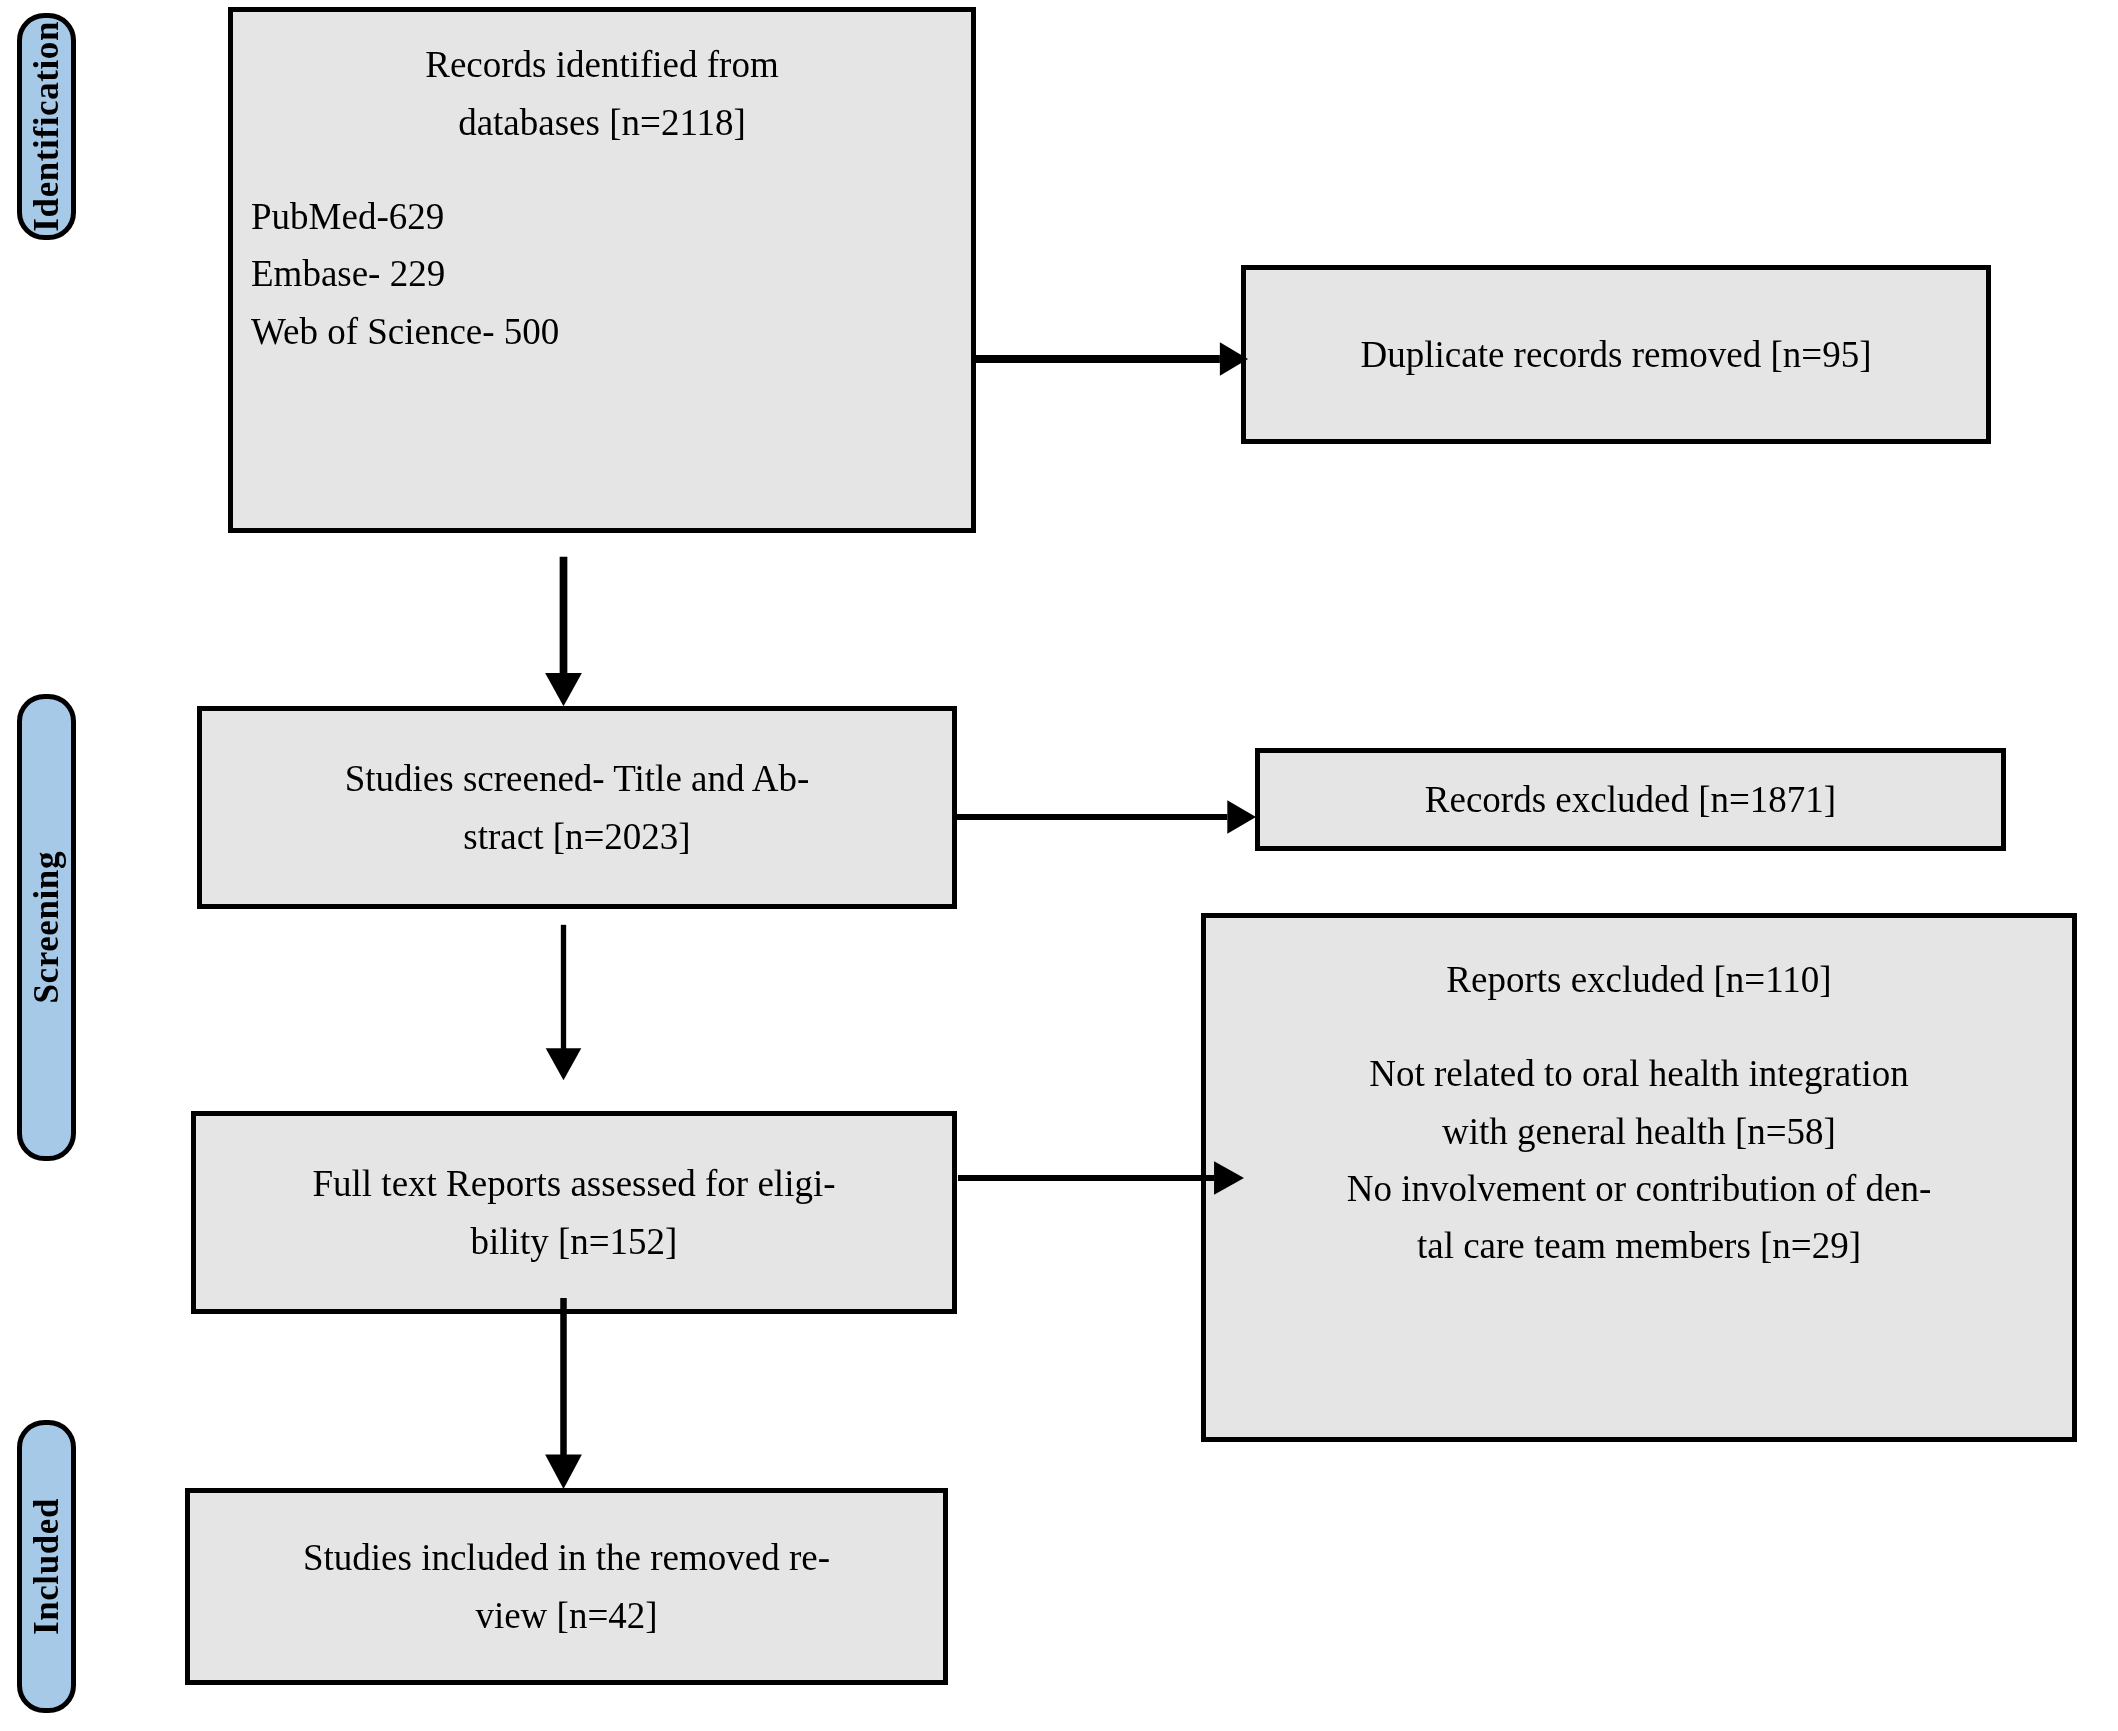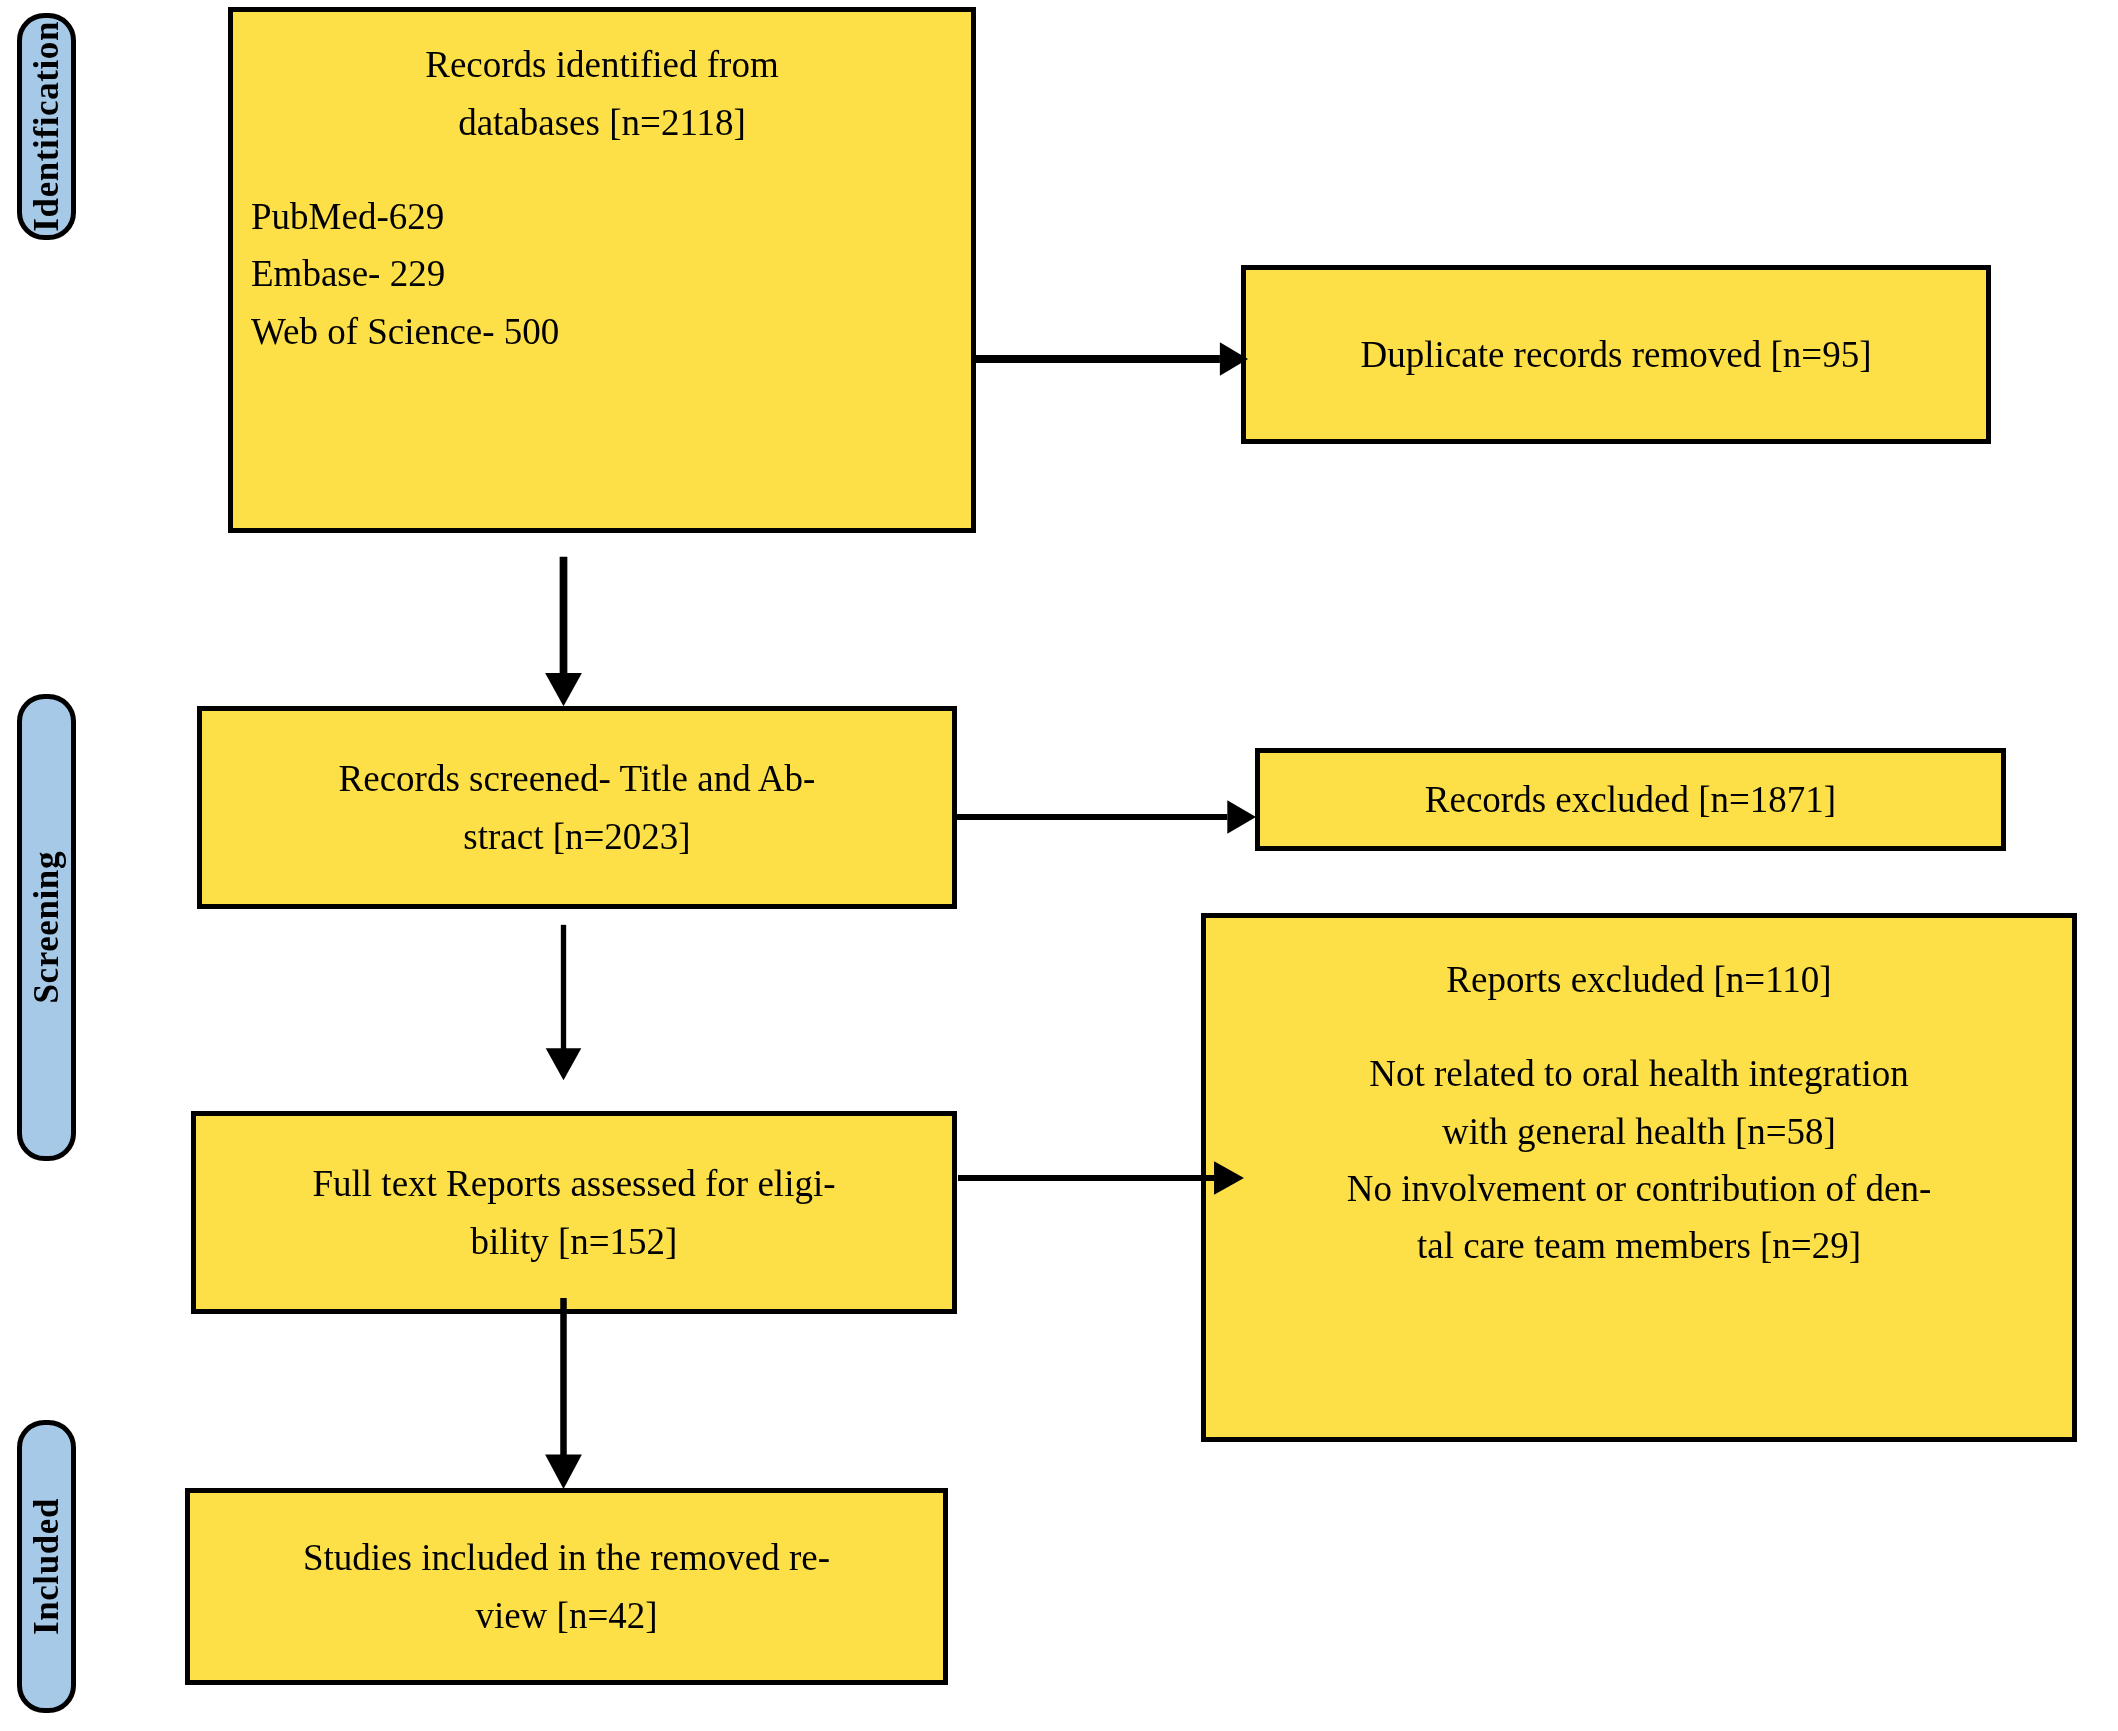--- a/index.html
+++ b/index.html
@@ -37,21 +37,21 @@
     font-size: 35px;
     letter-spacing: 0.6px;
     line-height: 1;
     white-space: nowrap;
     color: #000000;
   }
 
   
   .flow-box {
     position: absolute;
-    background: #fde047;
+    background: #e5e5e5;
     border: 5.4px solid #000000;
     box-sizing: border-box;
     display: flex;
     flex-direction: column;
     justify-content: center;
     padding: 0 18px;
   }
   .flow-box .line {
     font-size: 37px;
     line-height: 1.55;
@@ -91,21 +91,21 @@
     <div class="line left-lines">PubMed-629</div>
     <div class="line left-lines">Embase- 229</div>
     <div class="line left-lines">Web of Science- 500</div>
   </div>
 
   <div class="flow-box" style="left:1241px; top:265px; width:750px; height:179px;">
     <div class="line center-lines">Duplicate records removed [n=95]</div>
   </div>
 
   <div class="flow-box" style="left:197px; top:706px; width:760px; height:203px;">
-    <div class="line center-lines">Records screened- Title and Ab-</div>
+    <div class="line center-lines">Studies screened- Title and Ab-</div>
     <div class="line center-lines">stract [n=2023]</div>
   </div>
 
   <div class="flow-box" style="left:1255px; top:748px; width:751px; height:103px;">
     <div class="line center-lines">Records excluded [n=1871]</div>
   </div>
 
   <div class="flow-box" style="left:191px; top:1080px; width:766px; height:203px;margin-top:31px;">
     <div class="line center-lines">Full text Reports assessed for eligi-</div>
     <div class="line center-lines">bility [n=152]</div>

